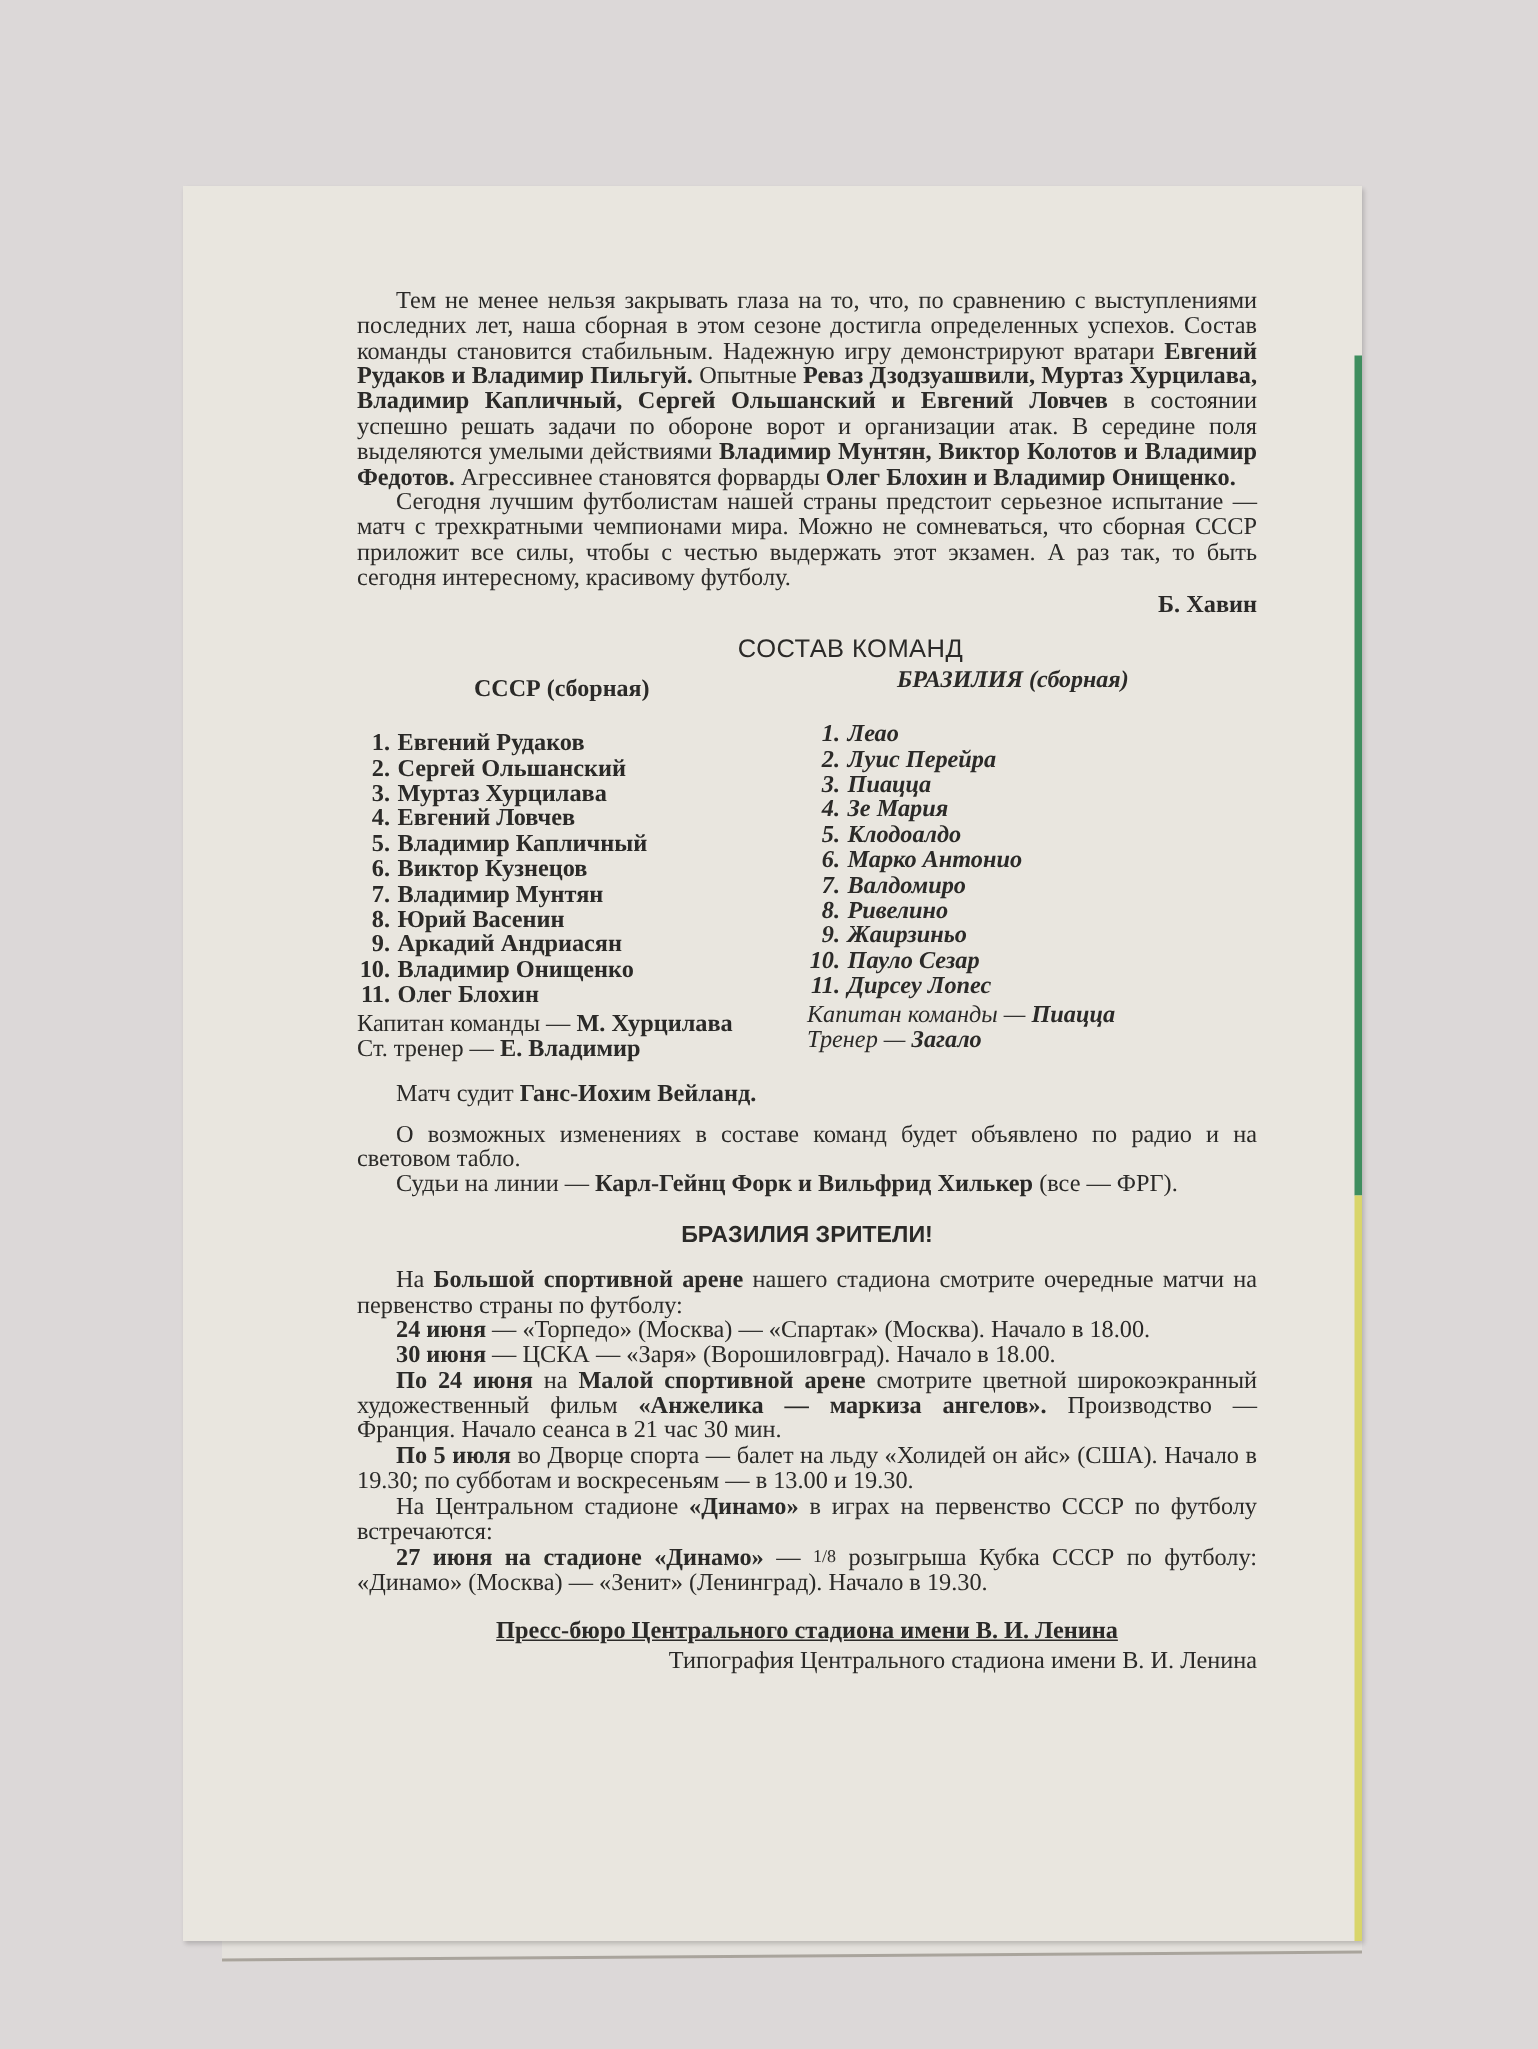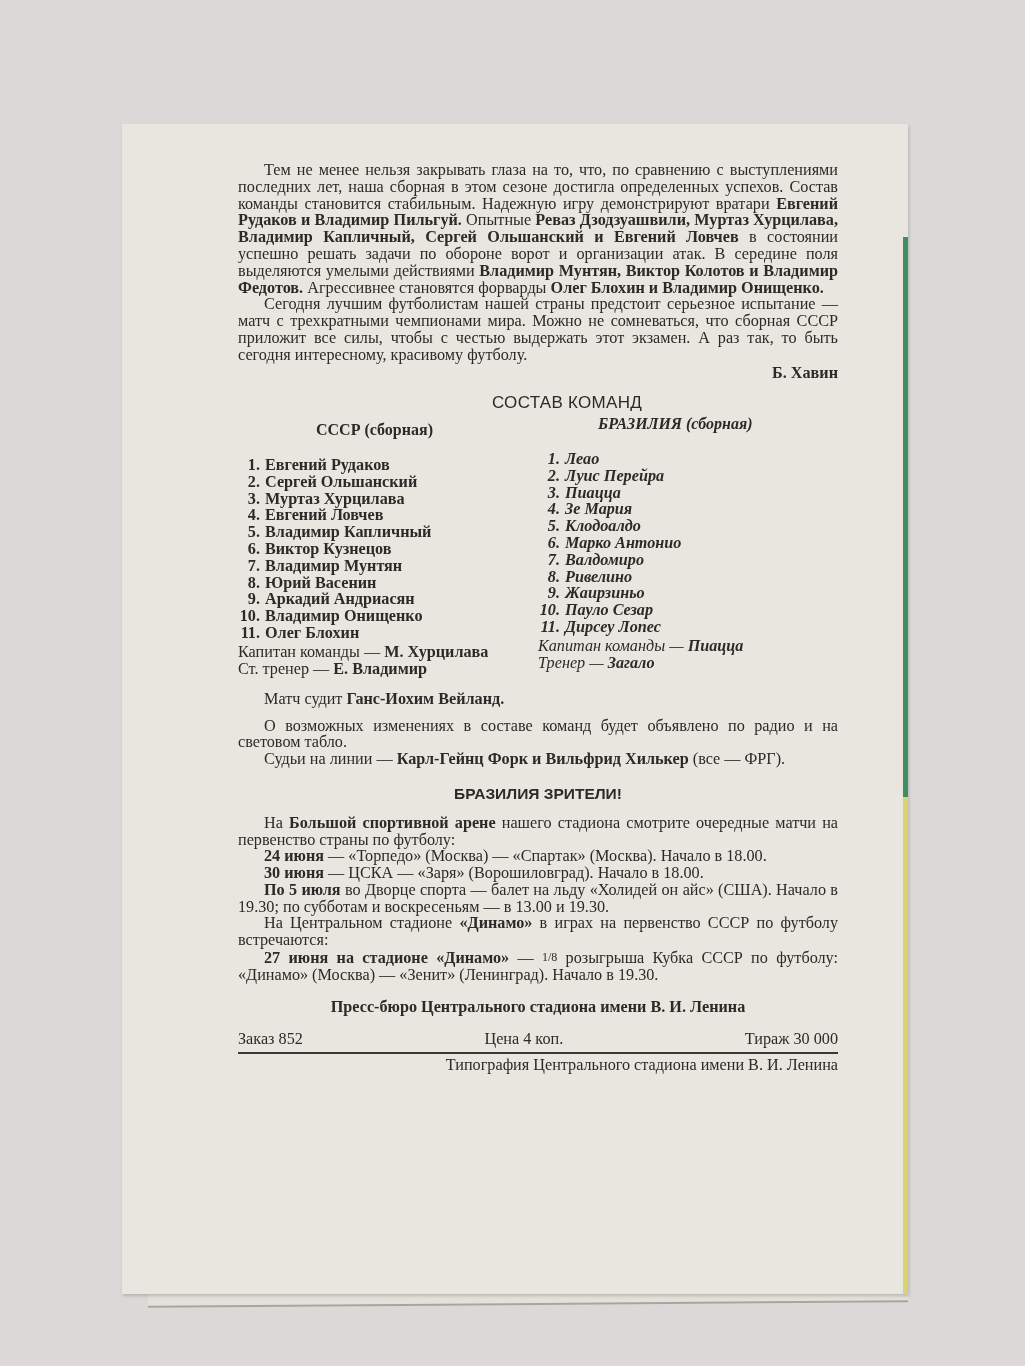--- a/index.html
+++ b/index.html
@@ -24,21 +24,21 @@
   }
   .edge-green {
     position: absolute; right: 0; top: 113px; width: 5px; height: 560px;
     background: #3f8e5f;
   }
   .edge-yellow {
     position: absolute; right: 0; top: 673px; width: 5px; height: 497px;
     background: #d9d56a;
   }
   .content {
-    position: absolute; left: 116px; top: 38px; width: 600px;
+    position: absolute; left: 116px; top: 68px; width: 600px;
     font-size: 16.2px; line-height: 16.8px;
   }
   p { margin: 0; text-align: justify; }
   .ind { text-indent: 26px; }
   b { font-weight: bold; }
   .sig { text-align: right; font-weight: bold; margin-top: 1px; }
   .sec-title {
     text-align: center; font-family: "Liberation Sans", "DejaVu Sans", sans-serif;
     font-size: 17px; margin: 14px 0 10px 58px; letter-spacing: 0.3px;
   }
@@ -51,21 +51,21 @@
   ol.roster { list-style: none; margin: 0; padding: 0; }
   ol.roster li { font-weight: bold; height: 16.8px; white-space: nowrap; }
   ol.roster .num { display: inline-block; width: 22px; text-align: right; margin-right: 5px; }
   .staff { white-space: nowrap; height: 17.5px; }
   .ref { margin-top: 12px; }
   .notice { margin-top: 10px; }
   .hdr2 {
     text-align: center; font-weight: bold; font-family: "Liberation Sans", "DejaVu Sans", sans-serif;
     font-size: 15.5px; margin: 18px 0 12px 0;
   }
-  .press { text-align: center; font-weight: bold; margin-top: 15px; }
+  .press { text-align: center; font-weight: bold; margin-top: 15px; text-decoration: underline; }
   .footer-row { display: flex; justify-content: space-between; margin-top: 16px; padding-bottom: 4px; border-bottom: 2px solid #3a3835; }
   .footer-print { text-align: right; margin-top: 3px; }
   .frac { font-size: 12px; vertical-align: 2px; }
 </style>
 </head>
 <body>
 
 <div class="under-sheet"></div>
 
 <div class="sheet">
@@ -128,26 +128,22 @@
 
     <p class="ind ref"><span>Матч судит </span><b>Ганс-Иохим Вейланд.</b></p>
     <p class="ind notice">О возможных изменениях в составе команд будет объявлено по радио и на световом табло.</p>
     <p class="ind"><span>Судьи на линии — </span><b>Карл-Гейнц Форк и Вильфрид Хилькер</b><span> (все — ФРГ).</span></p>
 
     <div class="hdr2">БРАЗИЛИЯ ЗРИТЕЛИ!</div>
 
     <p class="ind"><span>На </span><b>Большой спортивной арене</b><span> нашего стадиона смотрите очередные матчи на первенство страны по футболу:</span></p>
     <p class="ind"><b>24 июня</b><span> — «Торпедо» (Москва) — «Спартак» (Москва). Начало в 18.00.</span></p>
     <p class="ind"><b>30 июня</b><span> — ЦСКА — «Заря» (Ворошиловград). Начало в 18.00.</span></p>
+    <p class="ind"><b>По 24 июня</b><span> на </span><b>Малой спортивной арене</b><span> смотрите цветной широкоэкранный художественный фильм </span><b>«Анжелика — маркиза ангелов».</b><span> Производство — Франция. Начало сеанса в 21 час 30 мин.</span></p>
     <p class="ind"><b>По 5 июля</b><span> во Дворце спорта — балет на льду «Холидей он айс» (США). Начало в 19.30; по субботам и воскресеньям — в 13.00 и 19.30.</span></p>
     <p class="ind"><span>На Центральном стадионе </span><b>«Динамо»</b><span> в играх на первенство СССР по футболу встречаются:</span></p>
     <p class="ind"><b>27 июня на стадионе «Динамо»</b><span> — </span><span class="frac">1/8</span><span> розыгрыша Кубка СССР по футболу: «Динамо» (Москва) — «Зенит» (Ленинград). Начало в 19.30.</span></p>
 
     <div class="press">Пресс-бюро Центрального стадиона имени В. И. Ленина</div>
 
-    <div class="footer-row">
-      <span>Заказ 852</span>
-      <span>Цена 4 коп.</span>
-      <span>Тираж 30 000</span>
-    </div>
     <div class="footer-print">Типография Центрального стадиона имени В. И. Ленина</div>
   </div>
 </div>
 
 </body></html>

